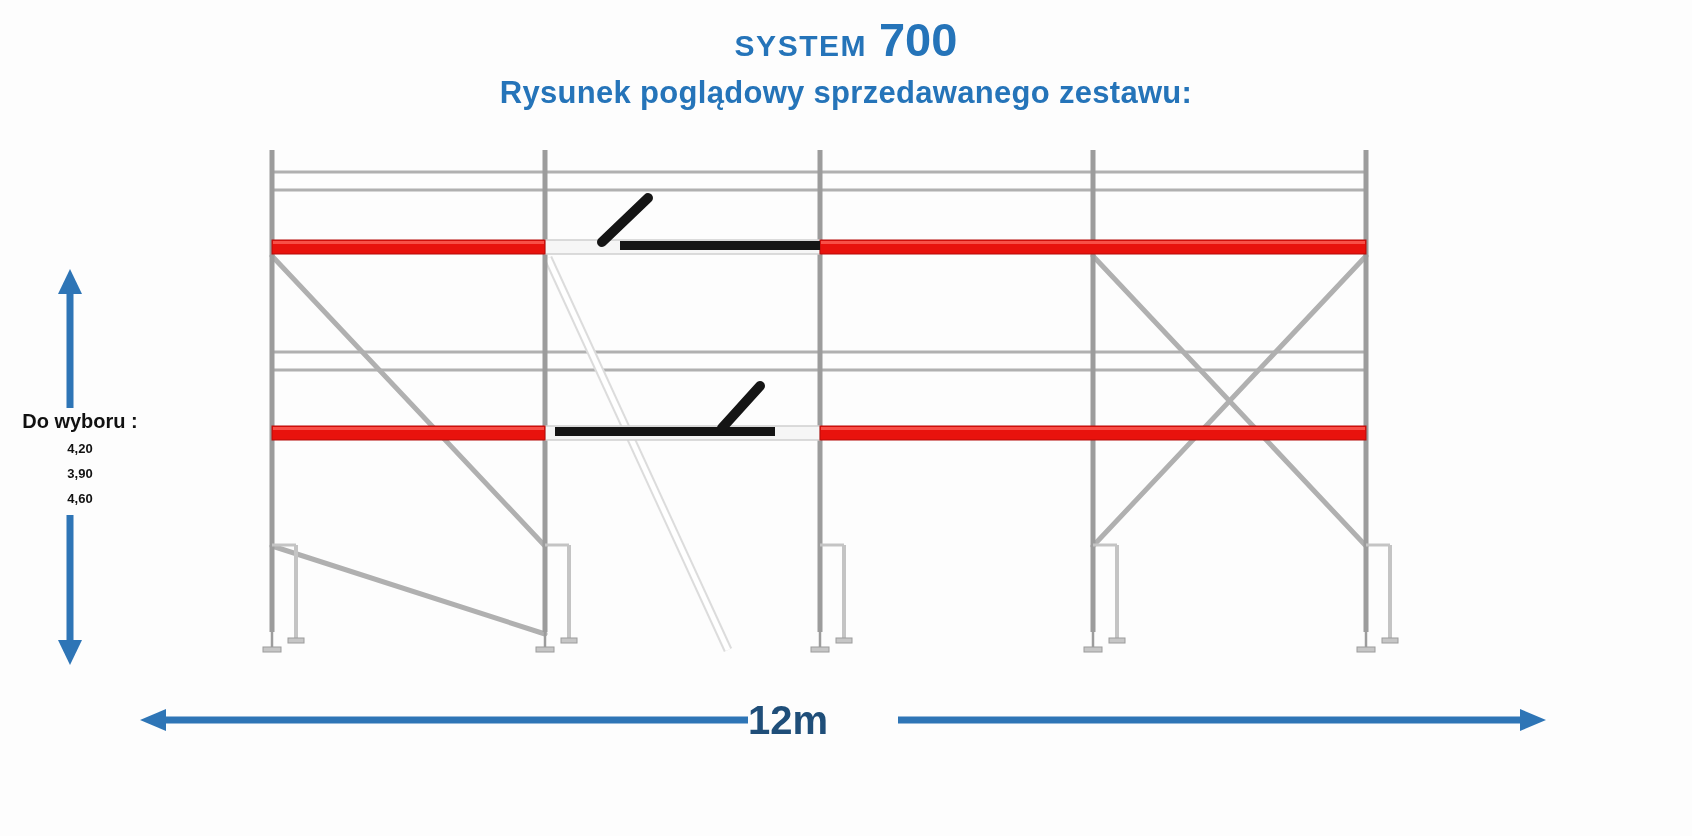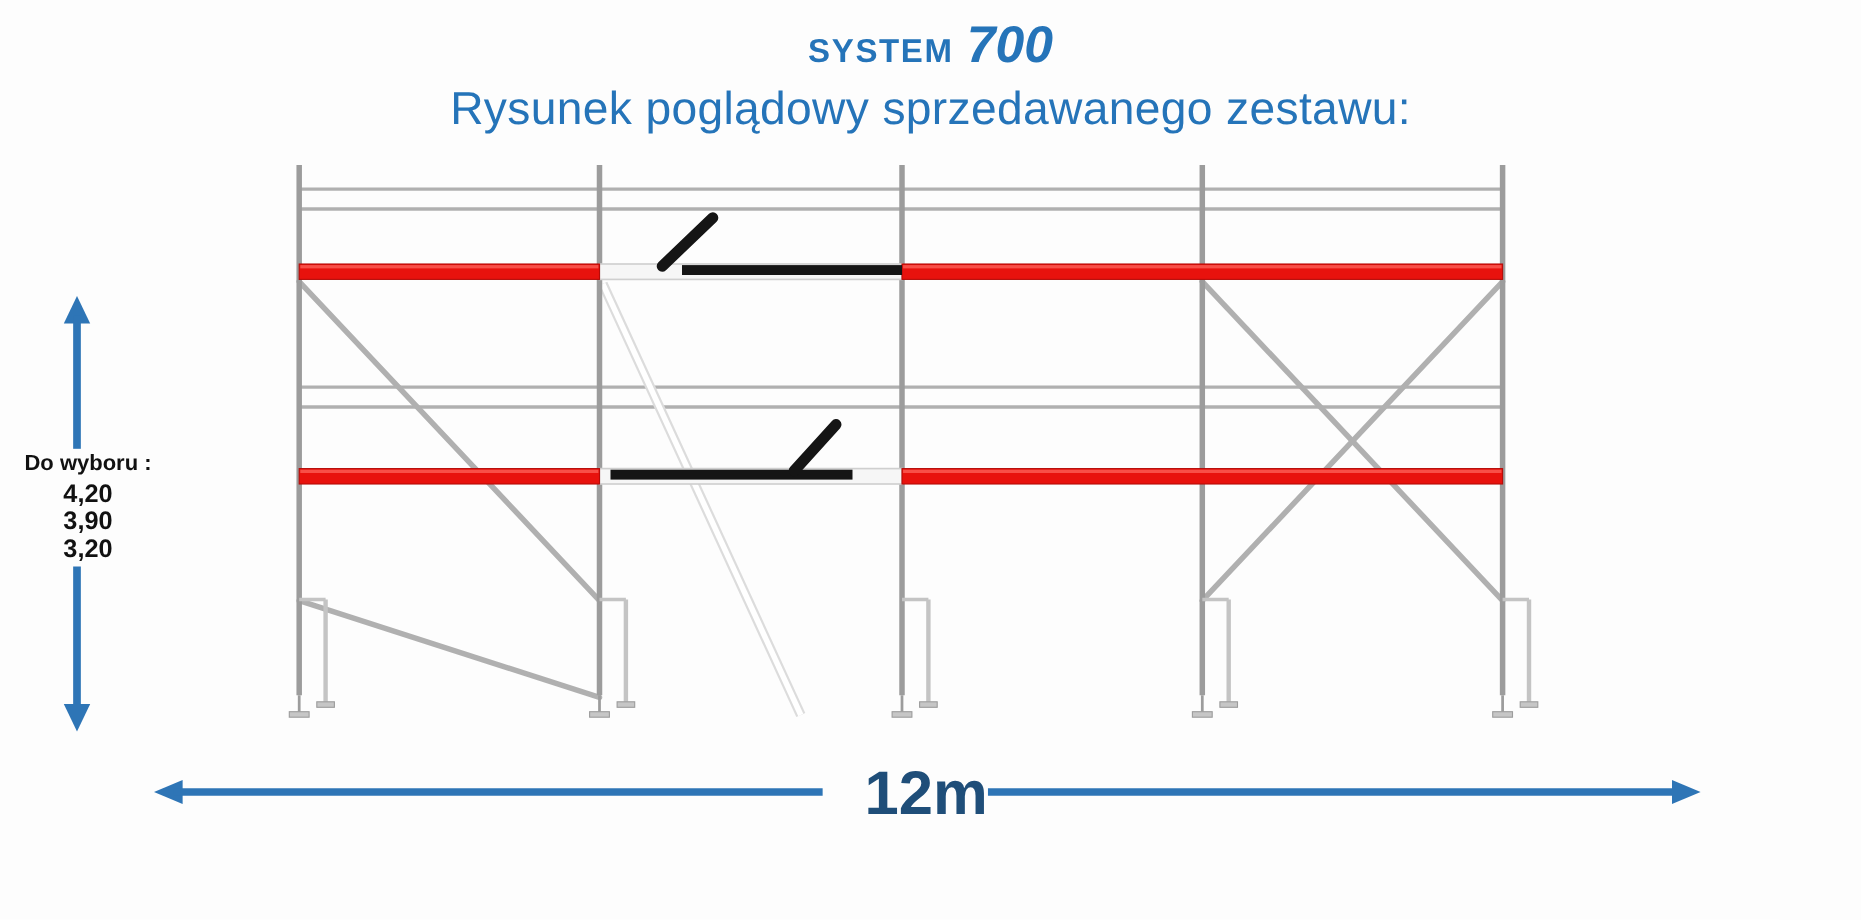--- a/index.html
+++ b/index.html
@@ -18,22 +18,22 @@
 
   
   .header {
     position: absolute;
     top: 12px; left: 0;
     width: 100%;
     text-align: center;
     color: var(--accent-blue, #2574b9);
   }
   .title { font-size: 30px; font-weight: bold; letter-spacing: 1.5px; }
-  .title-number { font-size: 47px; font-weight: bold; margin-left: 12px; letter-spacing: 0; font-style: italic; }
-  .subtitle { margin-top: 8px; font-size: 42px; font-weight: normal; letter-spacing: 0.3px; }
+  .title-number { font-size: 47px; font-weight: bold; margin-left: 12px; letter-spacing: 0; }
+  .subtitle { margin-top: 8px; font-size: 31px; font-weight: bold; letter-spacing: 0.3px; }
 
   
   .scaffold { position: absolute; left: 240px; top: 138px; }
   .rail        { stroke: var(--steel, #b0b0b0); stroke-width: 3; }
   .post        { stroke: var(--steel-dark, #9c9c9c); stroke-width: 5; }
   .brace       { stroke: var(--steel, #b0b0b0); stroke-width: 5; stroke-linecap: round; }
   .jack        { stroke: var(--steel-dark, #9c9c9c); stroke-width: 2.5; }
   .foot        { fill: #c6c6c6; stroke: var(--steel-dark, #9c9c9c); stroke-width: 1; }
   .depth-leg   { stroke: #c4c4c4; stroke-width: 4; }
   .depth-conn  { stroke: #c4c4c4; stroke-width: 3; }
@@ -53,34 +53,34 @@
   .height-labels {
     position: absolute;
     left: 0; top: 396px;
     width: 160px;
     text-align: center;
     background: var(--page-bg, #fdfdfd);
     color: var(--height-text, #111111);
     padding: 2px 0 4px 0;
   }
   .height-label { font-size: 20px; font-weight: bold; margin-bottom: 3px; }
-  .height-value { font-size: 23px; font-weight: bold; line-height: 25px; }
+  .height-value { font-size: 13px; font-weight: bold; line-height: 25px; }
   .height-dim { position: absolute; left: 0; top: 12px; width: 170px; height: 680px; }
 
   .width-dim {
     position: absolute;
     left: 138px; top: 700px;
     width: 1410px; height: 40px;
     display: flex;
     align-items: center;
   }
   .width-label {
     width: 150px;
-    text-align: right;
-    font-size: 56px;
+    text-align: left;
+    font-size: 40px;
     font-weight: bold;
     color: var(--width-text, #1f4e79);
   }
 </style>
 </head>
 <body>
 
 <div class="page">
 
   <div class="header">
@@ -174,21 +174,21 @@
   <div class="height-dim">
     <svg class="v-arrow" width="40" height="400" viewBox="0 0 40 400">
       <polygon class="arrow-fill" points="20,2 8,27 32,27"></polygon>
       <line class="arrow-line" x1="20" y1="20" x2="20" y2="380"></line>
       <polygon class="arrow-fill" points="20,398 8,373 32,373"></polygon>
     </svg>
     <div class="height-labels">
       <div class="height-label">Do wyboru :</div>
       <div class="height-value">4,20</div>
       <div class="height-value">3,90</div>
-      <div class="height-value">3,20</div>
+      <div class="height-value">4,60</div>
     </div>
   </div>
 
   <div class="width-dim">
     <svg class="h-arrow" width="610" height="28" viewBox="0 0 610 28">
       <polygon class="arrow-fill" points="2,14 28,3 28,25"></polygon>
       <line class="arrow-line" x1="20" y1="14" x2="610" y2="14"></line>
     </svg>
     <div class="width-label">12m</div>
     <svg class="h-arrow" width="650" height="28" viewBox="0 0 650 28">

